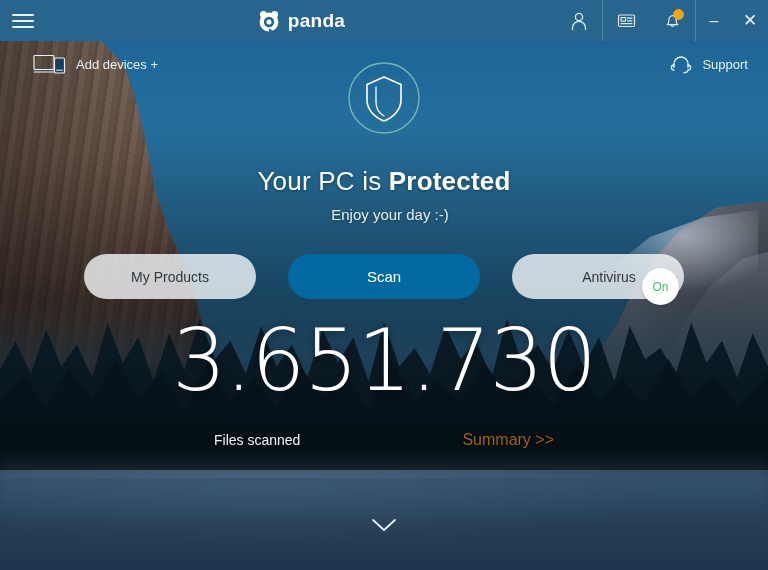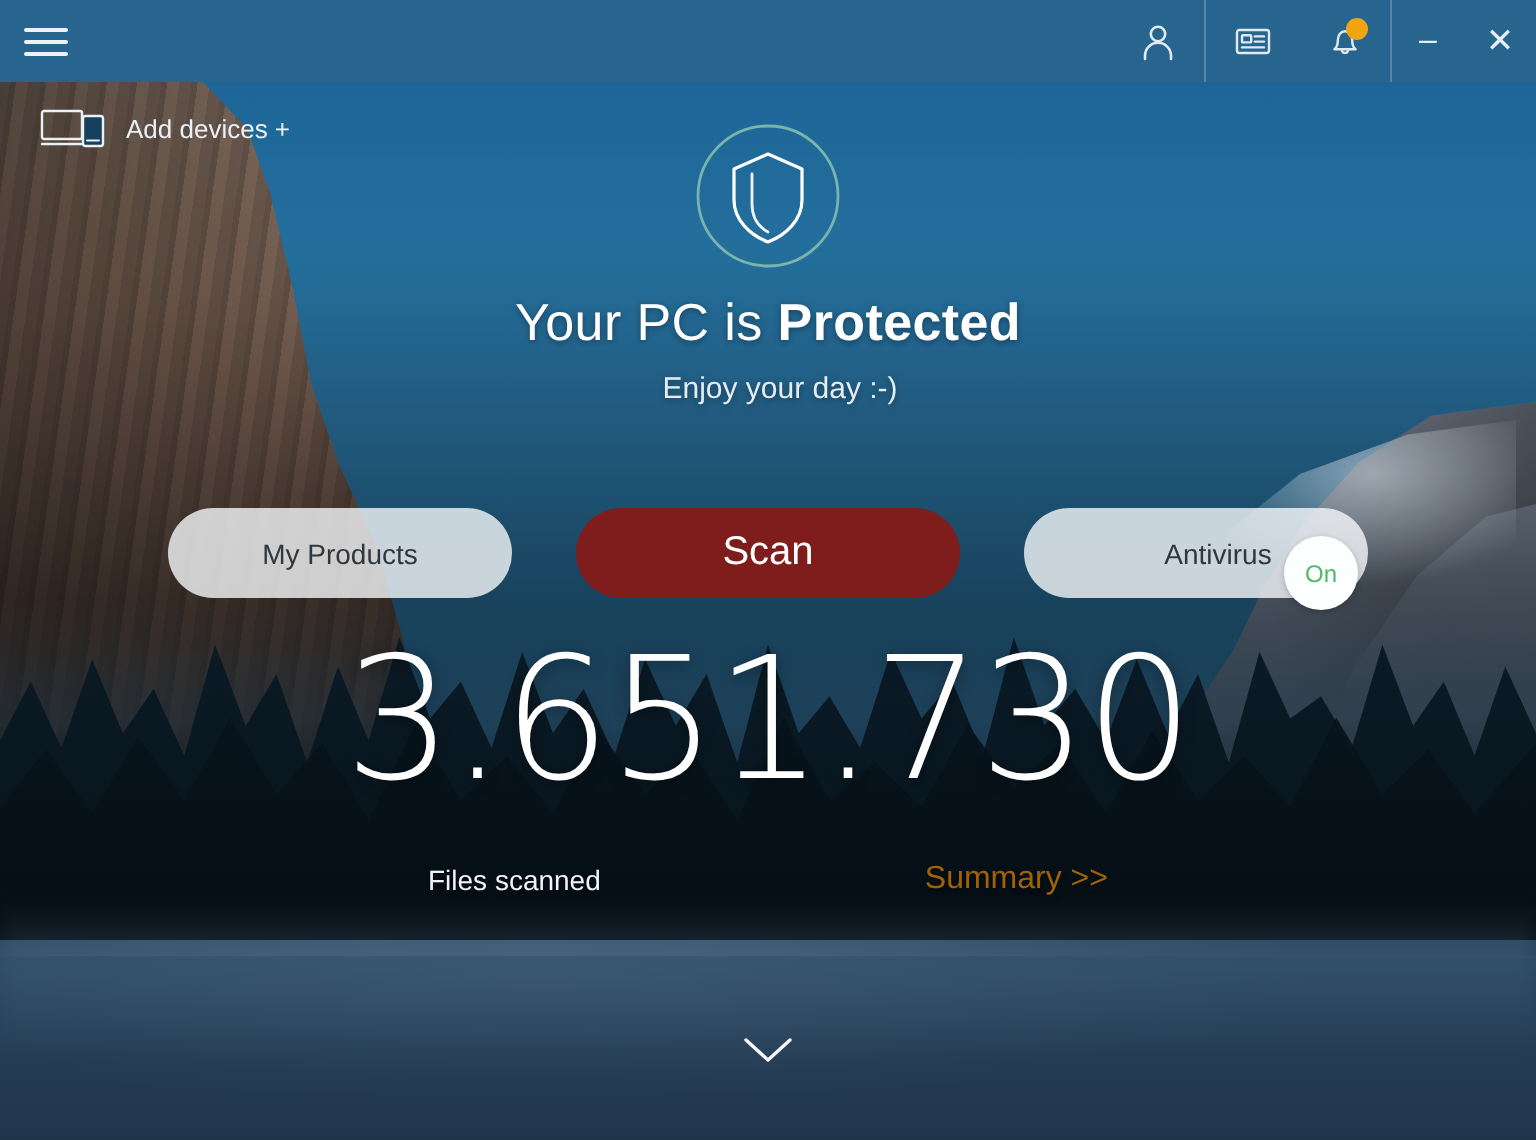--- a/index.html
+++ b/index.html
@@ -152,31 +152,31 @@
   .tb-btn.close { font-size:17px; }
 
   
   .toprow {
     position:absolute; left:0; top:41px; width:768px; height:46px; z-index:30;
     display:flex; align-items:center; justify-content:space-between;
     padding:0 20px;
   }
   .add-devices, .support {
     display:flex; align-items:center; gap:9px; cursor:pointer;
-    color:#e9f1f7; font-size:13px;
+    color:#e9f1f7; font-size:13px;margin-left:13px;
   }
 
   
   .hero {
     position:absolute; left:0; top:60px; width:768px; z-index:20;
     display:flex; flex-direction:column; align-items:center;
   }
   .shield-wrap { width:76px; height:76px; }
   .status-line {
-    margin-top:10px; color:#ffffff; font-size:26px; font-weight:300;
+    margin-top:30px; color:#ffffff; font-size:26px; font-weight:300;
     letter-spacing:.2px; text-shadow:0 1px 3px rgba(0,0,0,.35);
   }
   .status-line b { font-weight:bold; }
   .subtitle {
     margin-top:9px; color:#e4edf4; font-size:15px; font-weight:300;
     text-shadow:0 1px 3px rgba(0,0,0,.35);
     margin-left:12px;
   }
 
   
@@ -185,21 +185,21 @@
     display:flex; justify-content:center; align-items:center; gap:32px;
   }
   .pill {
     height:45px; border-radius:23px; display:flex; align-items:center;
     justify-content:center; cursor:pointer; font-size:14px; font-weight:400;
   }
   .pill.ghost {
     width:172px; background:rgba(245,248,250,.80); color:#30383d;
   }
   .pill.scan {
-    width:192px; background:#7f1d1d; color:#ffffff; font-size:20px;
+    width:192px; background:#0369a1; color:#ffffff; font-size:15px;
   }
   .pill.toggle {
     width:172px; background:rgba(245,248,250,.80); color:#30383d;
     justify-content:center; padding-left:22px; position:relative;
   }
   .toggle-knob {
     position:absolute; right:5px; top:14px; width:37px; height:37px;
     border-radius:50%; background:#fdfefe; display:flex; align-items:center;
     justify-content:center; color:#4eb96a; font-size:12px;
     box-shadow:0 1px 3px rgba(0,0,0,.20);
@@ -259,20 +259,33 @@
   <div class="titlebar">
 
     <div class="hamburger">
       <span></span>
         <span></span>
         <span></span>
     </div>
 
     <div class="tb-spacer"></div>
 
+    <div class="brand">
+      <span>
+        <svg width="24" height="24" viewBox="0 0 24 24">
+          <circle cx="6.4" cy="5.6" r="3.5" fill="#ffffff"></circle>
+          <circle cx="17.6" cy="5.6" r="3.5" fill="#ffffff"></circle>
+          <circle cx="12" cy="13" r="9.4" fill="#ffffff"></circle>
+          <circle cx="12" cy="13" r="5.2" fill="#27658f"></circle>
+          <circle cx="12" cy="13" r="2.5" fill="#ffffff"></circle>
+          <path d="M12 19.6 L12 23.4 L16 21.5 Z" fill="#27658f"></path>
+        </svg>
+      </span>
+      <span class="brand-word">panda</span>
+    </div>
 
     <div class="tb-spacer"></div>
 
     <div class="tb-right">
 
       <div class="tb-icon">
         <svg width="22" height="22" viewBox="0 0 22 22" fill="none" stroke="#dfeaf3" stroke-width="1.3">
           <circle cx="11" cy="7" r="3.6"></circle>
           <path d="M4.5 19.5 v-1.6 a6.5 6.5 0 0 1 13 0 v1.6" stroke-linecap="round"></path>
         </svg>
@@ -313,20 +326,30 @@
         <svg width="34" height="22" viewBox="0 0 34 22" fill="none" stroke="#e9f1f7" stroke-width="1.2">
           <rect x="1" y="2.5" width="20" height="14" rx="1"></rect>
           <line x1="1" y1="19" x2="21" y2="19" stroke-linecap="round"></line>
           <rect x="21.5" y="5" width="10" height="15" rx="1.3" fill="#16405c"></rect>
           <line x1="23.5" y1="17.2" x2="29.5" y2="17.2" stroke-linecap="round" stroke-width="1"></line>
         </svg>
       </span>
       <span>Add devices +</span>
     </div>
 
+    <div class="support">
+      <span>
+        <svg width="24" height="24" viewBox="0 0 24 24" fill="none" stroke="#e9f1f7" stroke-width="1.3">
+          <path d="M5 15.5 V12 a7 7 0 0 1 14 0 v3.5" stroke-linecap="round"></path>
+          <path d="M5 13 a2.2 2.2 0 0 0 0 5.2" stroke-linecap="round"></path>
+          <path d="M19 13 a2.2 2.2 0 0 1 0 5.2 q-0.3 2.3 -4 2.6" stroke-linecap="round"></path>
+        </svg>
+      </span>
+      <span>Support</span>
+    </div>
   </div>
 
   <div class="hero">
 
     <div class="shield-wrap">
       <svg width="76" height="76" viewBox="0 0 76 76" fill="none">
         <circle cx="38" cy="38" r="35" stroke="#79b5ac" stroke-width="1.4"></circle>
         <path d="M38 17 L55 24.5 V40 C55 50 47 57.5 38 61 C29 57.5 21 50 21 40 V24.5 Z" stroke="#ffffff" stroke-width="1.6" stroke-linejoin="round" fill="none"></path>
         <path d="M30 27 V42 C30 49 33.5 53.5 38 56" stroke="#ffffff" stroke-width="1.4" stroke-linecap="round" fill="none" opacity=".92"></path>
       </svg>

